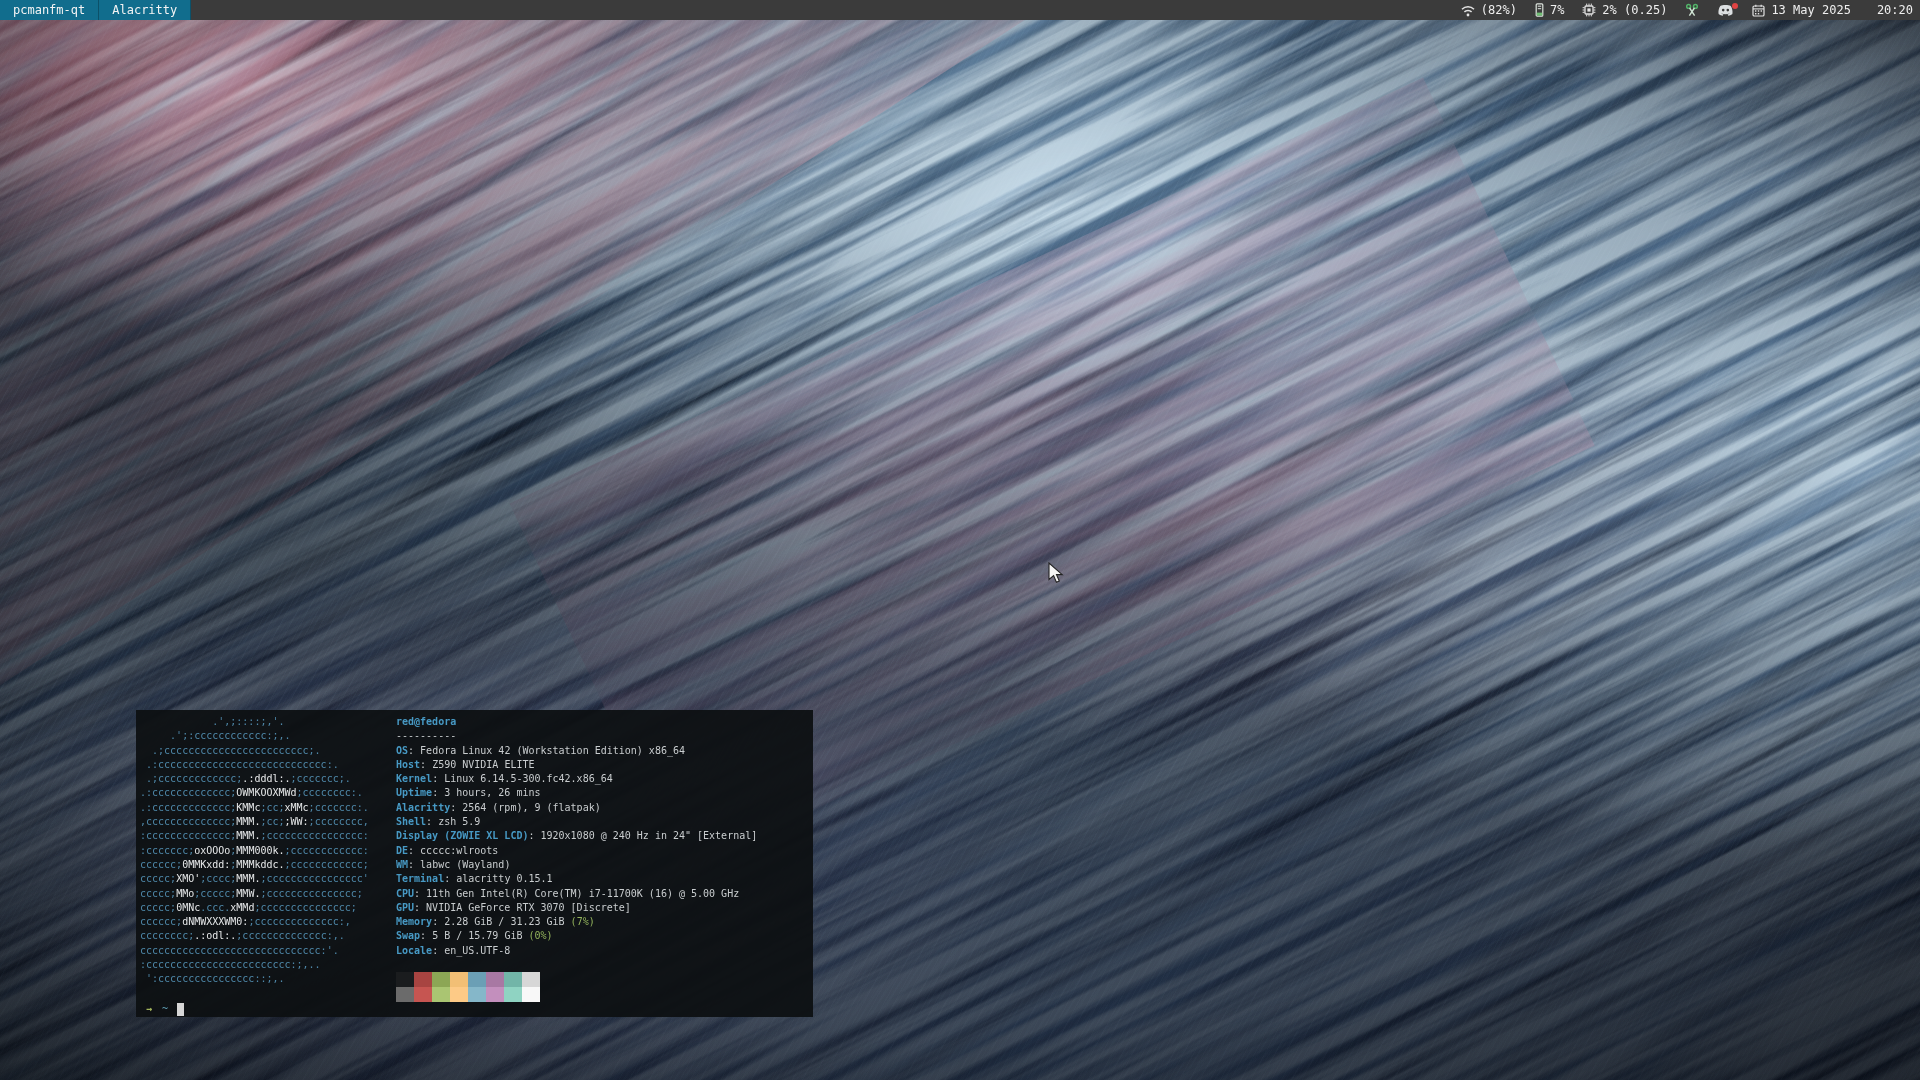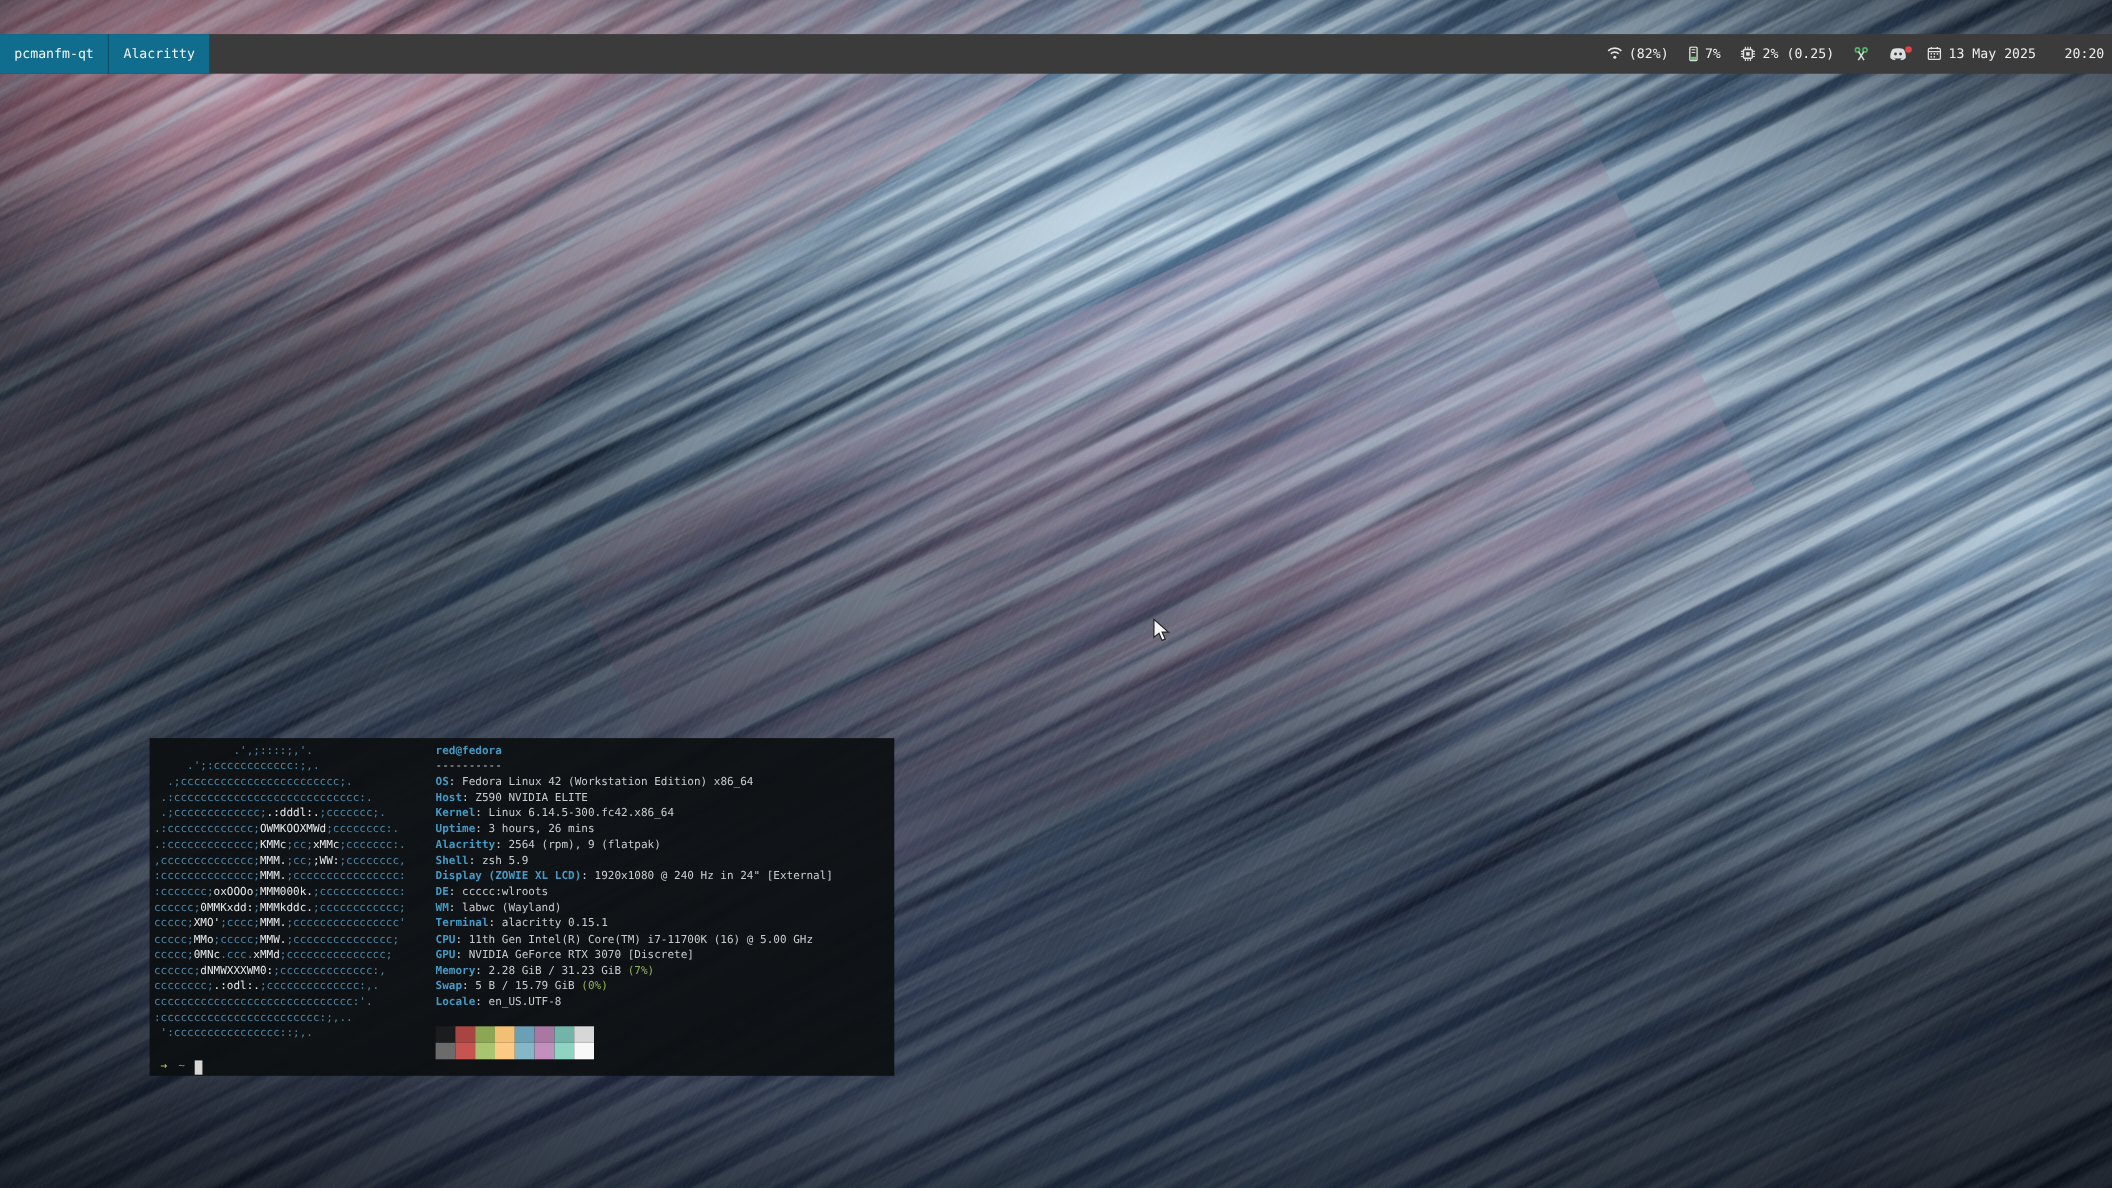--- a/index.html
+++ b/index.html
@@ -40,34 +40,34 @@
         rgba(90,130,175,0.045) 4px 5px, rgba(0,0,0,0) 5px 9px),
       repeating-linear-gradient(124deg, rgba(120,160,200,0.04) 0 2px, rgba(0,0,0,0) 2px 7px);
   }
   .vignette { position:absolute; inset:0;
     background:
       radial-gradient(1700px 1050px at 50% 42%, rgba(0,0,0,0) 55%, rgba(2,4,8,0.55) 100%),
       linear-gradient(to top, rgba(2,4,8,0.30), rgba(0,0,0,0) 28%);
   }
 
   
-  .topbar { position:absolute; top:0; left:0; width:1920px; height:36px; z-index:10;
+  .topbar { position:absolute; top:0; left:0; width:1920px; height:20px; z-index:10;
     background:#3b3b3b; display:flex; align-items:stretch;
-    font-size:12px; color:#efefef;margin-top:31px; }
+    font-size:12px; color:#efefef; }
   .win-list { display:flex; align-items:stretch; }
   .task-btn { display:flex; align-items:center; padding:0 13px; background:#116d8d;
     border-right:1px solid rgba(0,0,0,0.25); color:#f4f4f4; cursor:default; white-space:nowrap; }
   .tb-right { margin-left:auto; display:flex; align-items:center; padding-right:7px; }
-  .status-item { display:flex; align-items:flex-start; gap:6px; margin-left:18px; position:relative; }
+  .status-item { display:flex; align-items:flex-end; gap:6px; margin-left:18px; position:relative; }
   .status-item svg { display:block; }
   .notif-dot { position:absolute; top:-1px; right:-4px; width:6px; height:6px;
     border-radius:50%; background:#e04343; }
 
   
-  .terminal { position:absolute; left:136px; top:671px; width:677px; height:307px; z-index:5;
+  .terminal { position:absolute; left:136px; top:710px; width:677px; height:307px; z-index:5;
     background:rgba(13,16,18,0.94);
     font-size:10px; line-height:14.3px; padding:5px 0 0 4px; color:#c9cdcf; }
   .terminal pre { margin:0; font:inherit; }
   .fetch { display:flex; align-items:flex-start; }
   .art { width:256px; flex:none; color:#4e87a8; font-weight:bold; }
   .art .w { color:#e6e8e9; }
   .lab { color:#4799c4; font-weight:bold;margin-top:30px; }
   .val { color:#c9cdcf; }
   .grn { color:#93b35c; }
   .palette { margin-top:14.3px; }

